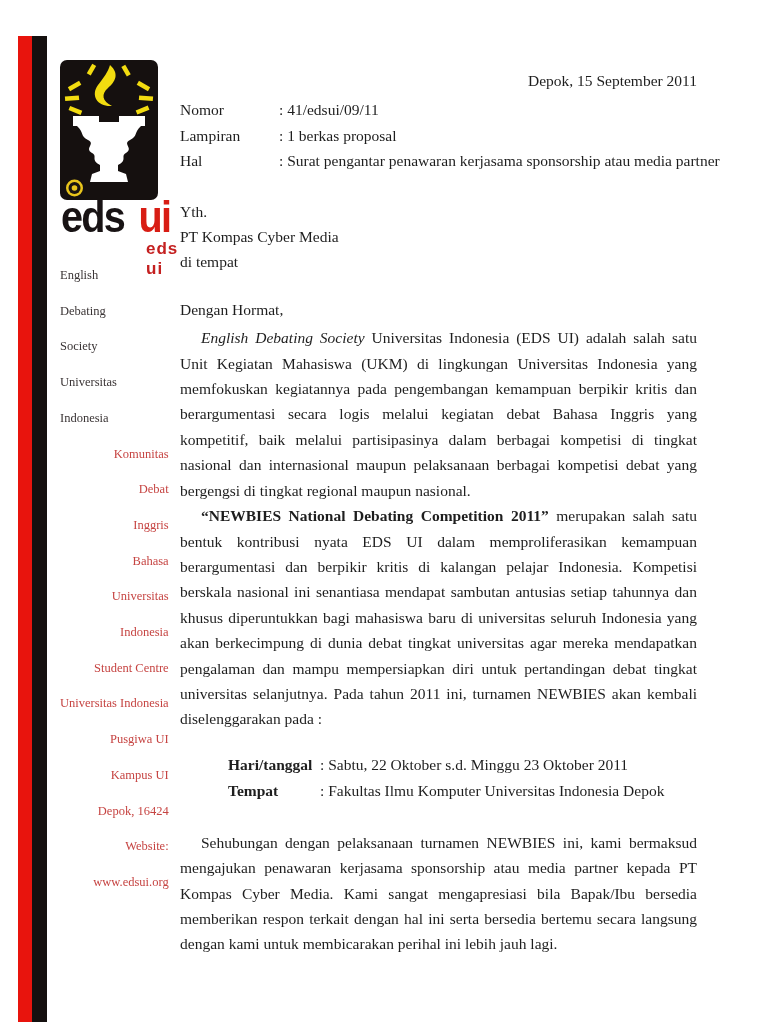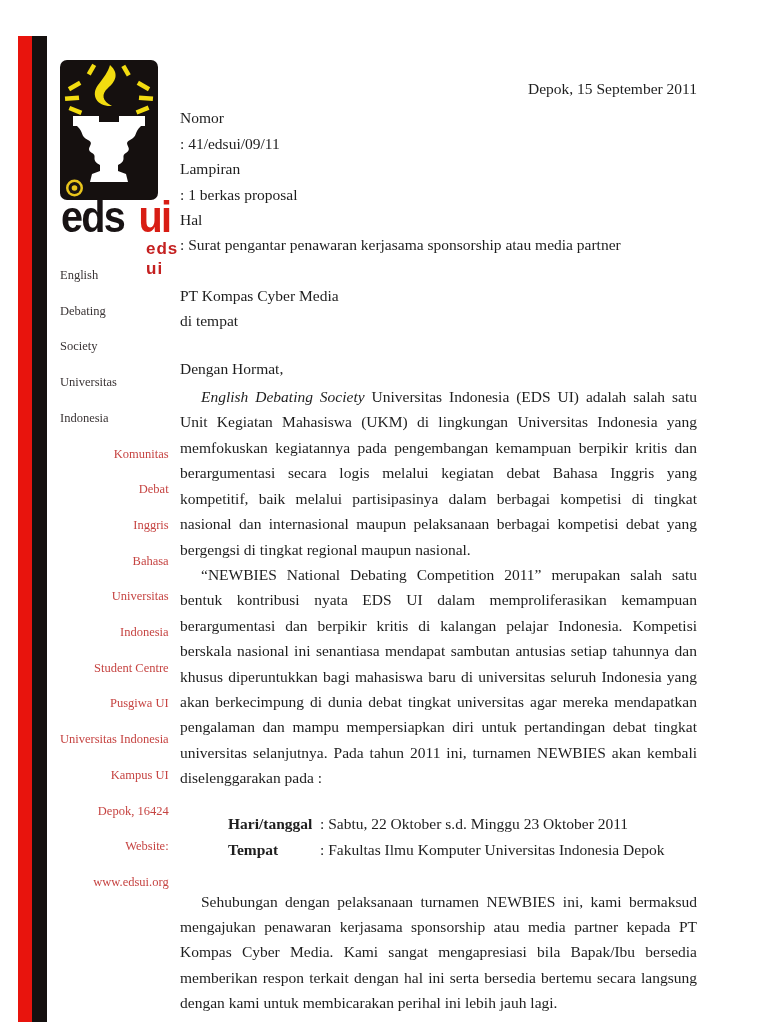--- a/index.html
+++ b/index.html
@@ -52,33 +52,33 @@
     font-family: Liberation Serif, serif;
     font-size: 12.5px; line-height: 35.7px;
     white-space: nowrap;
   }
   .sb-item.black { color: #3a3435; }
   .sb-item.red { color: #c64442; text-align: right; }
 
   
   .letter {
     position: absolute; left: 180px; top: 68px; width: 517px;
-    font-size: 15.5px; line-height: 25.4px; color: #1e1e1e; margin-top: 8px;
+    font-size: 15.5px; line-height: 25.4px; color: #1e1e1e;
   }
   .date-line { text-align: right; }
   .meta { margin-top: 4px; }
-  .meta-row { display: flex; white-space: nowrap; flex-direction: column; }
+  .meta-row { display: flex; white-space: nowrap; }
   .meta-label { width: 99px; flex: none; }
   .recipient { margin-top: 25px; }
   .recipient .company { font-weight: normal; }
   .greeting { margin-top: 22px; }
   .para { text-align: justify; text-indent: 21px; }
   .para.p1 { margin-top: 3px; }
   .para .lead-italic { font-style: italic; }
-  .para .lead-bold { font-weight: normal; }
+  .para .lead-bold { font-weight: bold; }
   .schedule { margin-top: 20px; margin-left: 48px; line-height: 26px; }
   .schedule-row { display: flex; white-space: nowrap; font-family: Liberation Serif, serif; }
   .schedule-label { width: 92px; flex: none; font-weight: bold; }
   .para.p3 { margin-top: 26px; }
 </style>
 </head>
 <body>
 
 <div class="stripe-red"></div>
 <div class="stripe-black"></div>
@@ -125,22 +125,22 @@
   <div class="sb-item black">Society</div>
   <div class="sb-item black">Universitas</div>
   <div class="sb-item black">Indonesia</div>
   <div class="sb-item red">Komunitas</div>
   <div class="sb-item red">Debat</div>
   <div class="sb-item red">Inggris</div>
   <div class="sb-item red">Bahasa</div>
   <div class="sb-item red">Universitas</div>
   <div class="sb-item red">Indonesia</div>
   <div class="sb-item red">Student Centre</div>
+  <div class="sb-item red">Universitas Indonesia</div>
   <div class="sb-item red">Pusgiwa UI</div>
-  <div class="sb-item red">Universitas Indonesia</div>
   <div class="sb-item red">Kampus UI</div>
   <div class="sb-item red">Depok, 16424</div>
   <div class="sb-item red">Website:</div>
   <div class="sb-item red">www.edsui.org</div>
 </div>
 
 <div class="letter">
   <div class="date-line">Depok, 15 September 2011</div>
 
   <div class="meta">
@@ -152,20 +152,21 @@
       <span class="meta-label">Lampiran</span>
       <span class="meta-value">: 1 berkas proposal</span>
     </div>
     <div class="meta-row">
       <span class="meta-label">Hal</span>
       <span class="meta-value">: Surat pengantar penawaran kerjasama sponsorship atau media partner</span>
     </div>
   </div>
 
   <div class="recipient">
+    <div>Yth.</div>
     <div class="company">PT Kompas Cyber Media</div>
     <div>di tempat</div>
   </div>
 
   <div class="greeting">Dengan Hormat,</div>
 
   <p class="para p1"><span class="lead-italic">English Debating Society</span><span> Universitas Indonesia (EDS UI) adalah salah satu Unit Kegiatan Mahasiswa (UKM) di lingkungan Universitas Indonesia yang memfokuskan kegiatannya pada pengembangan kemampuan berpikir kritis dan berargumentasi secara logis melalui kegiatan debat Bahasa Inggris yang kompetitif, baik melalui partisipasinya dalam berbagai kompetisi di tingkat nasional dan internasional maupun pelaksanaan berbagai kompetisi debat yang bergengsi di tingkat regional maupun nasional.</span></p>
 
   <p class="para p2"><span class="lead-bold">“NEWBIES National Debating Competition 2011”</span><span> merupakan salah satu bentuk kontribusi nyata  EDS UI dalam memproliferasikan kemampuan berargumentasi dan berpikir kritis di kalangan pelajar Indonesia. Kompetisi berskala nasional ini senantiasa mendapat sambutan antusias setiap tahunnya dan khusus diperuntukkan bagi mahasiswa baru di universitas seluruh Indonesia yang akan berkecimpung di dunia debat tingkat universitas agar mereka mendapatkan pengalaman dan mampu mempersiapkan diri untuk pertandingan debat tingkat universitas selanjutnya. Pada tahun 2011 ini, turnamen NEWBIES akan kembali diselenggarakan pada :</span></p>
 

